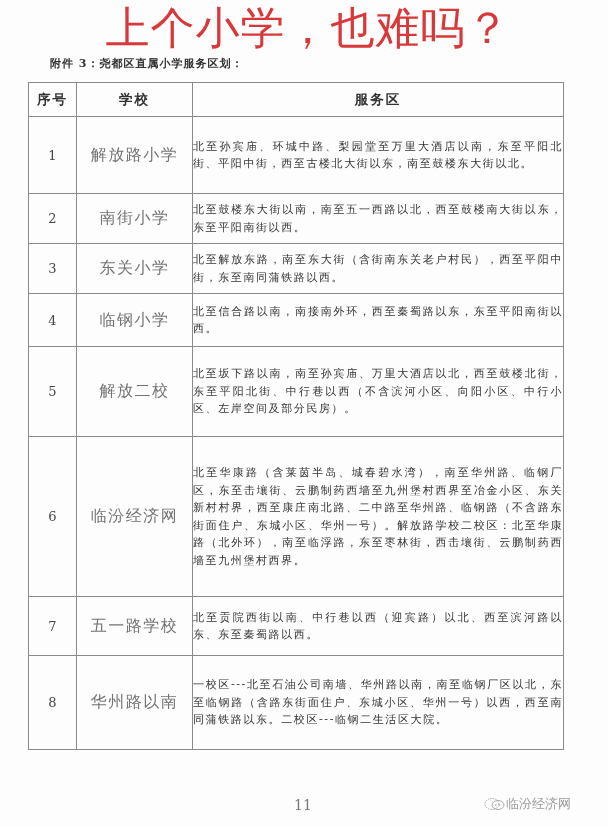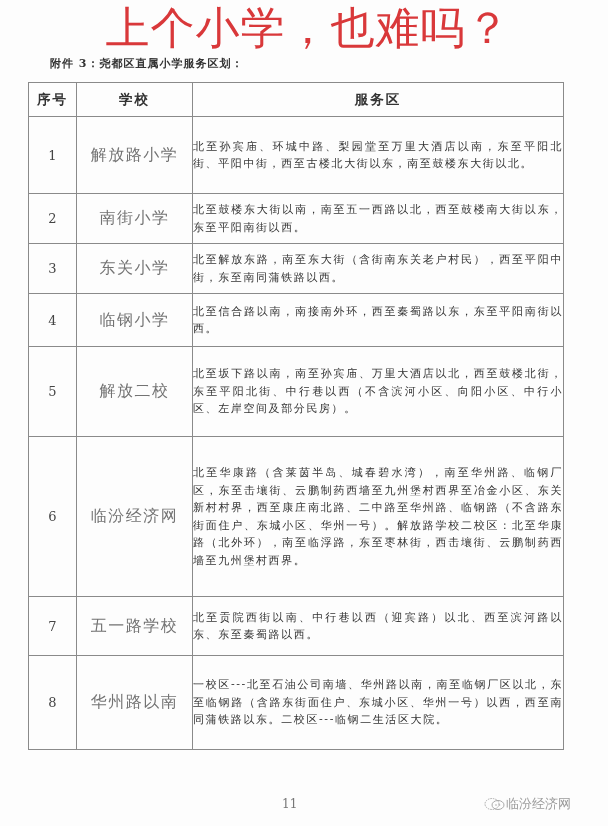--- a/index.html
+++ b/index.html
@@ -46,22 +46,22 @@
   col.c-area { width: 371px; }
   td.no { text-align: center; font-size: 13px; color: #444; }
   td.school { text-align: center; font-size: 16px; color: #737373; letter-spacing: 1.5px; }
   td.area {
     font-size: 11px; line-height: 17.5px; color: #333;
     padding: 4px 6px 4px 8px;
     letter-spacing: 1.6px;
     text-align: justify;
   }
   .page-no {
-    position: absolute; left: 282px; top: 797px;
-    font-size: 12px; color: #777;
+    position: absolute; left: 294px; top: 797px;
+    font-size: 14px; color: #777;
   }
   .watermark {
     position: absolute; left: 484px; top: 795px;
     display: flex; align-items: center; gap: 0;
     color: #9a9a9a;
     font-family: "DejaVu Sans", "Liberation Sans", sans-serif;
     font-size: 13px;
   }
   .wm-icon {
     width: 22px; height: 14px; position: relative;

